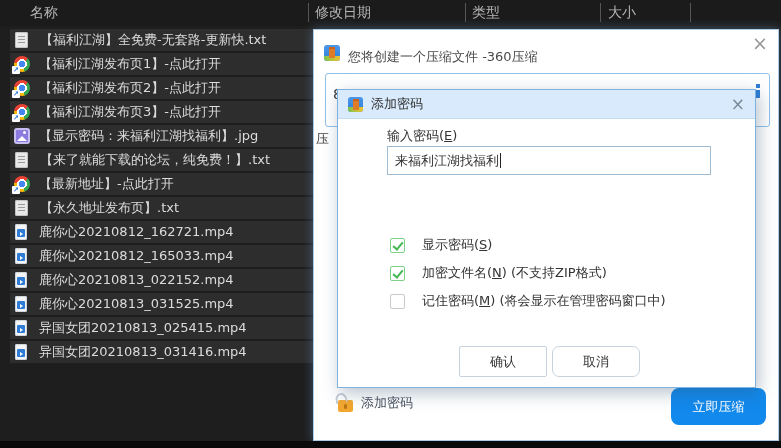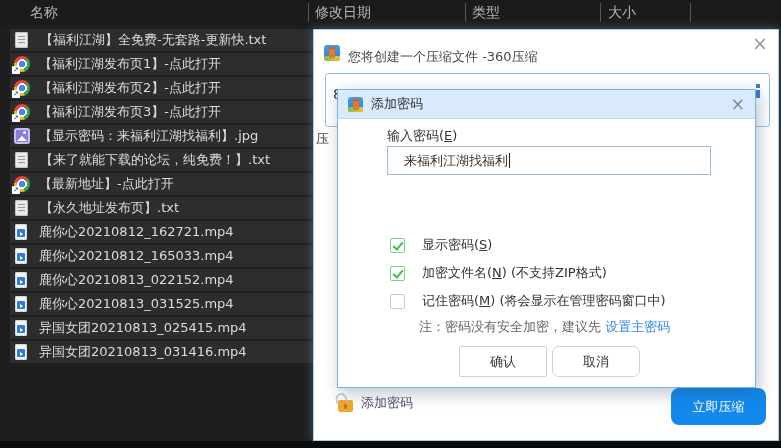--- a/index.html
+++ b/index.html
@@ -74,21 +74,21 @@
   
   .pw-dialog { position:absolute; left:337px; top:89px; width:419px; height:299px; background:#fff;
                border:1px solid #7fb2e0; box-shadow:3px 5px 16px rgba(50,80,110,.35); z-index:10; }
   .pw-titlebar { position:absolute; top:0; left:0; right:0; height:29px; background:#d8eafb;
                  border-bottom:1px solid #c2ddf2; display:flex; align-items:center; padding:0 10px; gap:8px; }
   .pw-title { font-size:13px; color:#333; }
   .pw-close { margin-left:auto; font-size:17px; color:#7d8b99; line-height:1; cursor:default; }
   .pw-titlebar .logo360 { width:15px; height:15px; }
   .pw-label { position:absolute; left:49px; top:37px; font-size:13px; color:#333; }
   .pw-input { position:absolute; left:49px; top:56px; width:324px; height:29px; border:1px solid #9fbcd3;
-              background:#fff; display:flex; align-items:center; padding:0 16px; font-size:13px; color:#333; }
+              background:#fff; display:flex; align-items:center; padding:0 7px; font-size:13px; color:#333; }
   .caret { display:inline-block; width:1px; height:15px; background:#222; margin-left:1px; }
   .pw-check { position:absolute; left:52px; display:flex; align-items:center; gap:17px; }
   .cb { width:15px; height:15px; border:1px solid #c9c9c9; border-radius:2px; background:#fff; position:relative; flex:none; }
   .cb.checked { border-color:#7bd286; }
   .cb.checked::after { content:''; position:absolute; left:4px; top:1px; width:4px; height:8px;
               border:solid #44b854; border-width:0 2px 2px 0; transform:rotate(40deg); }
   .cb-label { font-size:13px; color:#333; white-space:nowrap; }
   .hotkey { text-decoration:underline; }
   .pw-note { position:absolute; left:81px; top:228px; font-size:13px; color:#666; white-space:nowrap; }
   .pw-note .link { color:#2e8ae6; cursor:pointer; }
@@ -227,22 +227,19 @@
     </div>
     <div class="pw-check" style="top:174px">
       <span class="cb checked"></span>
       <span class="cb-label"><span>加密文件名(</span><span class="hotkey">N</span><span>) (不支持ZIP格式)</span></span>
     </div>
     <div class="pw-check" style="top:202px">
       <span class="cb"></span>
       <span class="cb-label"><span>记住密码(</span><span class="hotkey">M</span><span>) (将会显示在管理密码窗口中)</span></span>
     </div>
 
-    <div class="pw-note">
-      <span>注：密码没有安全加密，建议先 </span><span class="link">设置主密码</span>
-    </div>
 
     <button class="pw-btn confirm">确认</button>
     <button class="pw-btn cancel">取消</button>
   </div>
 
   <div class="bottom-strip"></div>
 </div>
 
 </body></html>

